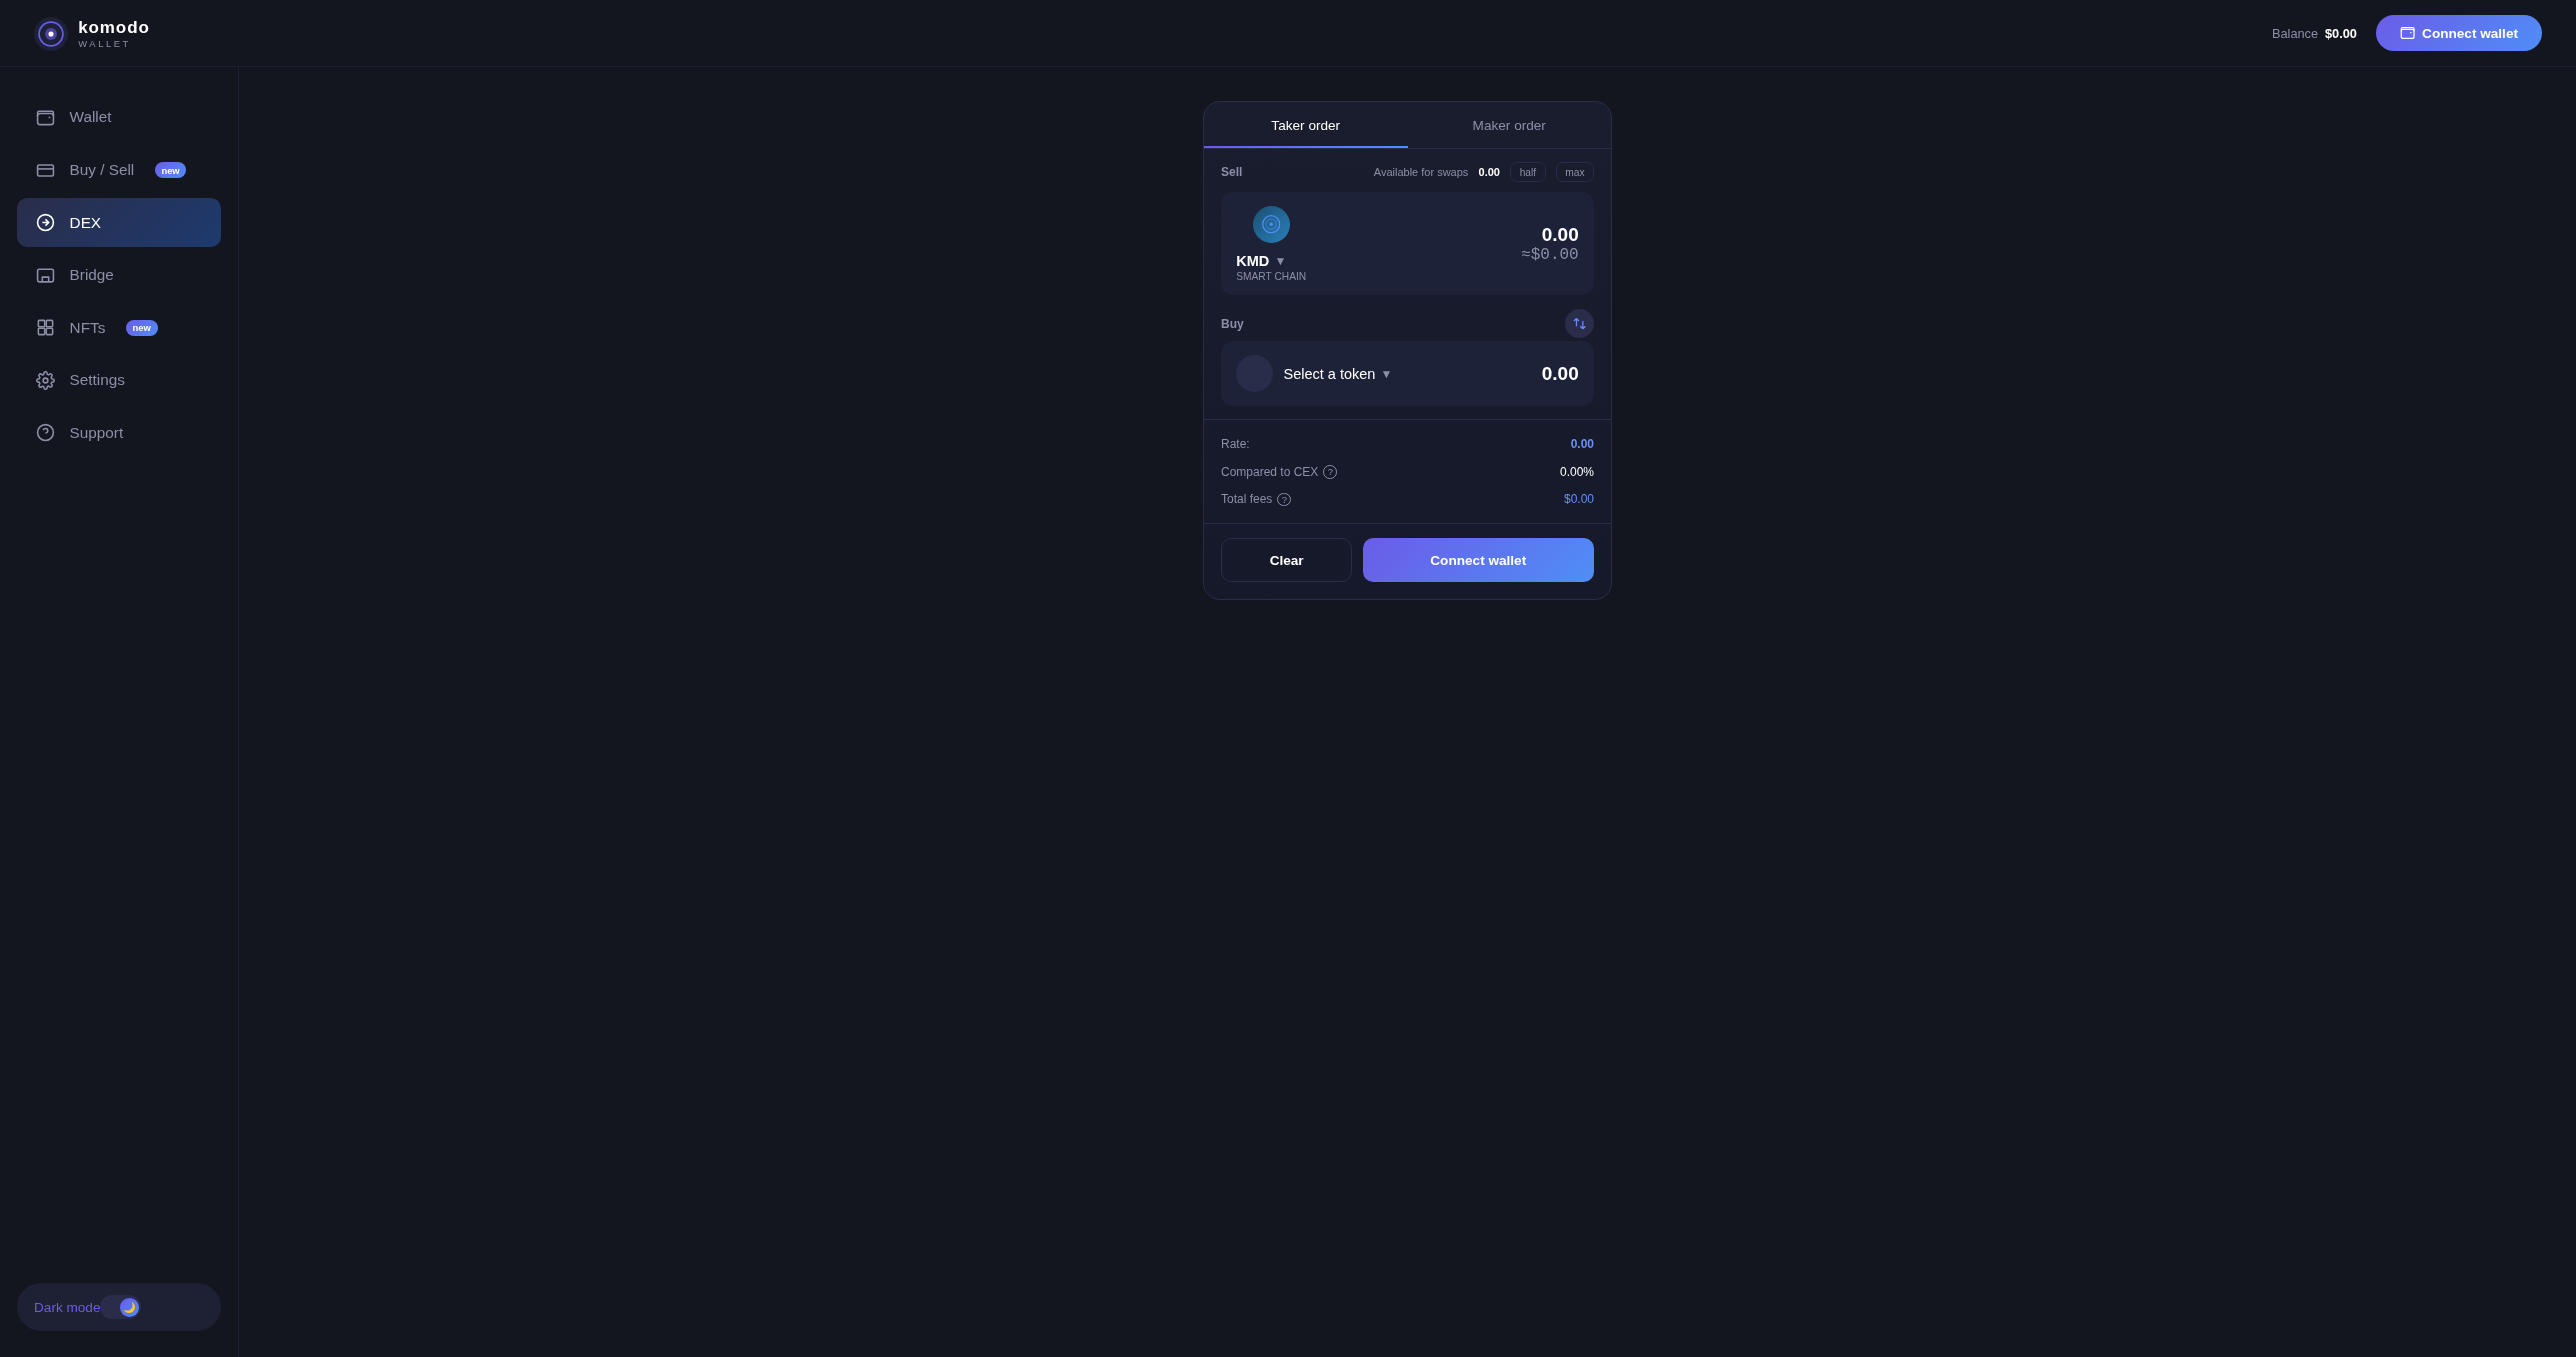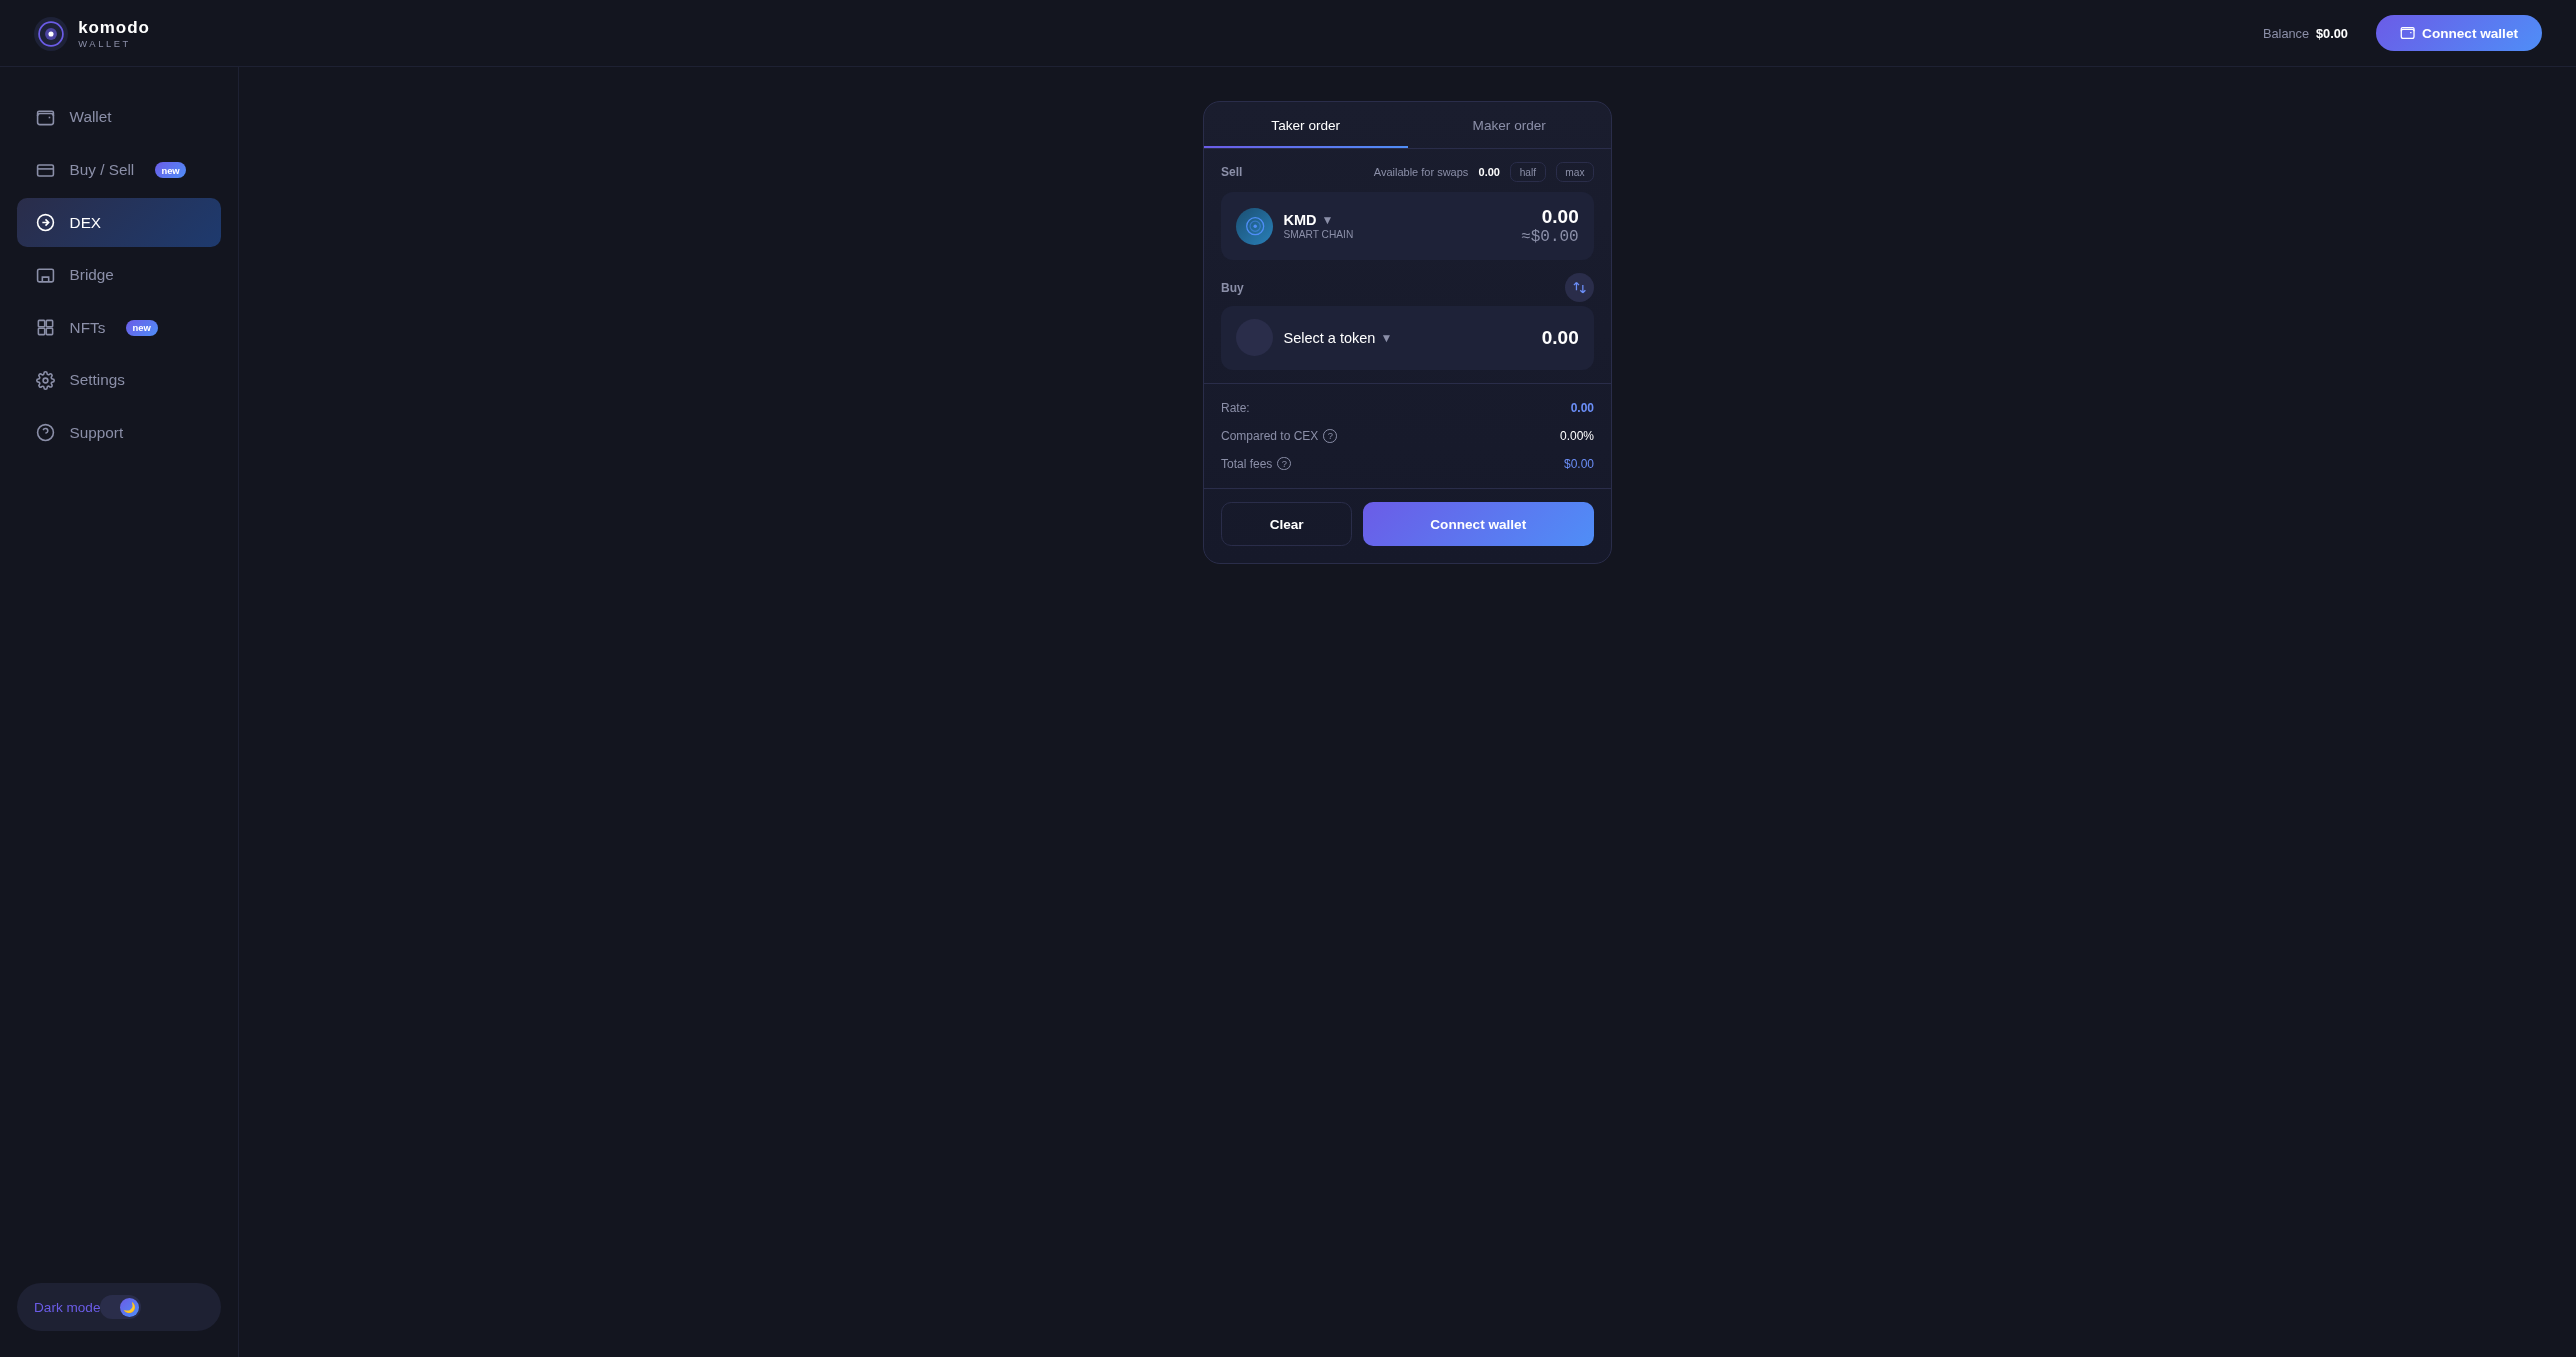--- a/index.html
+++ b/index.html
@@ -42,21 +42,21 @@
     }
     .logo-subtitle {
       font-size: 9.4px;
       color: #8b8fa8;
       letter-spacing: 2.6px;
       text-transform: uppercase;
     }
     .header-right {
       display: flex;
       align-items: center;
-      gap: 28px;
+      gap: 19px;
     }
     .balance-area {
       display: flex;
       align-items: center;
       gap: 6.8px;
     }
     .balance-label {
       font-size: 12.8px;
       color: #8b8fa8;
     }
@@ -256,20 +256,21 @@
       border-radius: 12px;
       padding: 13.6px 15.3px;
       display: flex;
       align-items: center;
       justify-content: space-between;
     }
     .token-left {
       display: flex;
       align-items: center;
       gap: 10.2px;
+      flex-direction: column;
     }
     .token-icon-circle {
       width: 37px;
       height: 37px;
       border-radius: 50%;
       background: linear-gradient(135deg, #1b4f72, #2980b9);
       display: flex;
       align-items: center;
       justify-content: center;
       font-size: 17px;

